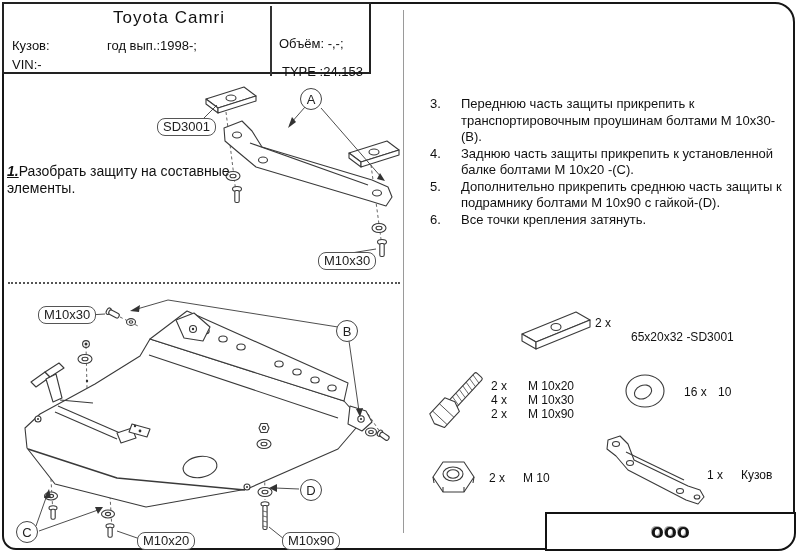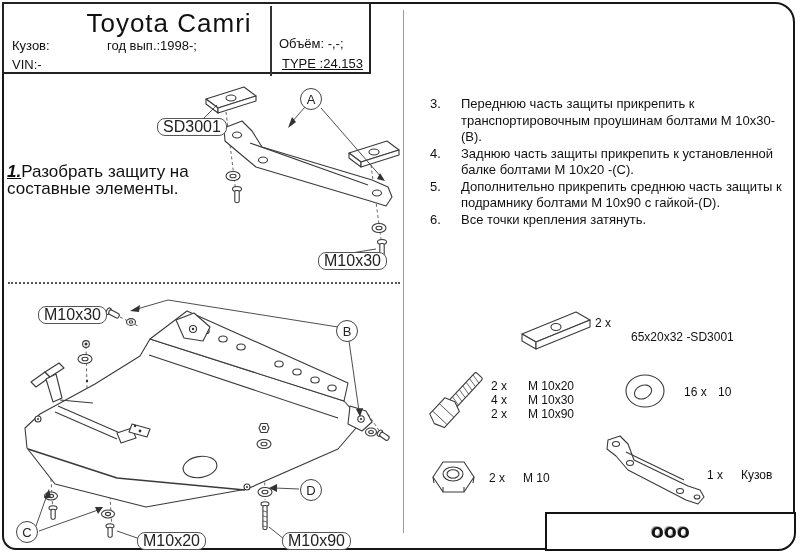--- a/index.html
+++ b/index.html
@@ -4,35 +4,35 @@
 <style>
   html,body{margin:0;padding:0;background:#fff;}
   .page{position:relative;width:800px;height:557px;background:#fff;overflow:hidden;
         font-family:"Liberation Sans",sans-serif;color:#1c1c1c;}
   .abs{position:absolute;}
   .page-border{position:absolute;left:2px;top:2px;width:793px;height:548px;
        border:2.5px solid #161616;border-radius:4px 20px 18px 14px;box-sizing:border-box;}
   .header-box{position:absolute;left:2px;top:2px;width:369px;height:72px;
        border:2px solid #222;box-sizing:border-box;background:#fff;}
   .header-title{position:absolute;left:0px;top:4px;width:330px;text-align:center;
-       font-size:26px;letter-spacing:1px;color:#111;}
+       font-size:17px;letter-spacing:1px;color:#111;}
   .hsmall{position:absolute;font-size:13px;color:#111;white-space:nowrap;}
   .hdr-vline{position:absolute;left:266px;top:2px;width:1.5px;height:70px;background:#333;}
   .divider-v{position:absolute;left:403px;top:10px;width:1px;height:523px;background:#9a9a9a;}
   .dotted-sep{position:absolute;left:8px;top:282px;width:392px;border-top:2px dotted #555;}
-  .steps-left{position:absolute;left:7px;top:163px;width:227px;font-size:17px;line-height:17px;color:#111;}
+  .steps-left{position:absolute;left:7px;top:163px;width:227px;font-size:14px;line-height:17px;color:#111;}
   .lnum{font-weight:bold;font-style:italic;text-decoration:underline;}
   .steps-right{position:absolute;left:430px;top:96px;width:360px;font-size:13px;line-height:16.5px;color:#111;}
   .rstep{display:flex;}
   .rnum{width:31px;flex:0 0 31px;}
   .rtxt{width:329px;}
   .callout{position:absolute;width:22px;height:22px;border:1.4px solid #444;border-radius:50%;
        background:#fff;text-align:center;line-height:22px;font-size:13px;color:#222;box-sizing:border-box;z-index:3;}
   .lbl{position:absolute;height:18px;line-height:16px;border:1.3px solid #555;border-radius:8px;
-       background:#fff;padding:0 5px;font-size:16px;color:#222;white-space:nowrap;z-index:3;box-sizing:border-box;}
+       background:#fff;padding:0 5px;font-size:13px;color:#222;white-space:nowrap;z-index:3;box-sizing:border-box;}
   .ptxt{position:absolute;font-size:12px;color:#111;white-space:nowrap;}
   .bolt-rows{position:absolute;left:491px;top:380px;font-size:12px;line-height:13.8px;color:#111;}
   .brow{display:flex;}
   .bqty{width:37px;}
   .company-box{position:absolute;left:545px;top:512px;width:251px;height:39px;border:2.5px solid #131313;
        border-radius:0 0 18px 0;background:#fff;box-sizing:border-box;text-align:center;z-index:4;}
   .company-text{font-size:21px;font-weight:bold;line-height:34px;color:#141414;
        letter-spacing:0.2px;text-shadow:-1px -1px 0 #a8a8a8;}
   svg.art{position:absolute;left:0;top:0;z-index:1;}
   .txt-layer{z-index:2;}
@@ -279,21 +279,21 @@
     </g>
   </svg>
 
   <div class="header-box">
     <div class="header-title">Toyota  Camri</div>
     <div class="hdr-vline"></div>
     <div class="hsmall" style="left:8px;top:34px;">Кузов:</div>
     <div class="hsmall" style="left:103px;top:34px;">год вып.:1998-;</div>
     <div class="hsmall" style="left:275px;top:32px;">Объём: -,-;</div>
     <div class="hsmall" style="left:8px;top:53px;">VIN:-</div>
-    <div class="hsmall" style="left:278px;top:52px;text-decoration:underline;">TYPE :24.153</div>
+    <div class="hsmall" style="left:278px;top:60px;">TYPE :24.153</div>
   </div>
 
   <div class="divider-v"></div>
   <div class="dotted-sep"></div>
 
   <div class="steps-left txt-layer abs">
     <div><span class="lnum">1.</span><span>Разобрать защиту на составные элементы.</span></div>
   </div>
 
   <div class="steps-right txt-layer abs">

